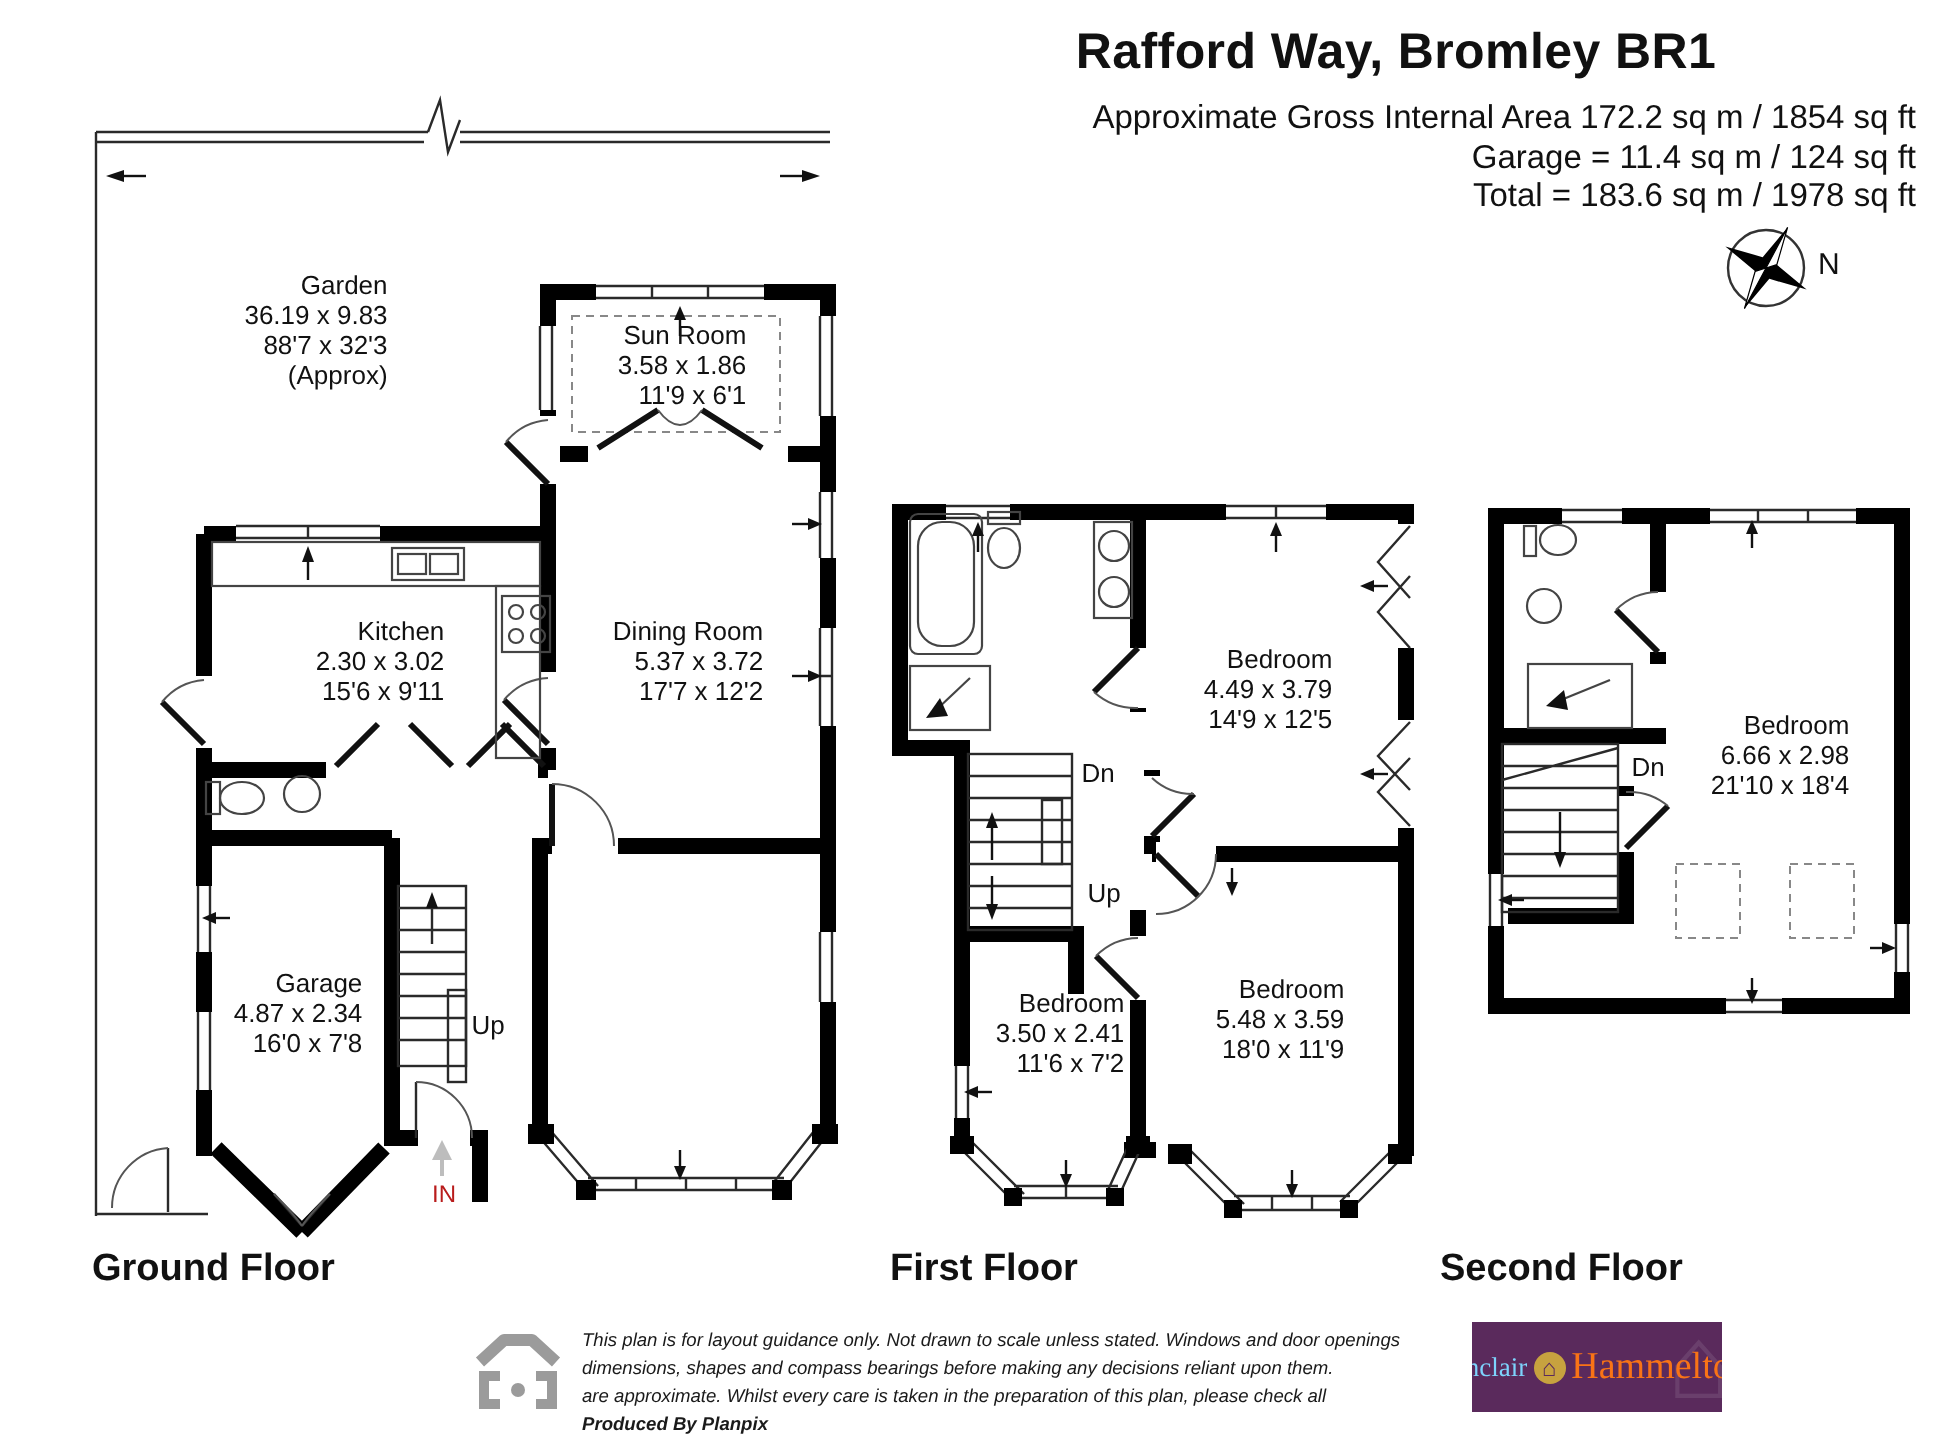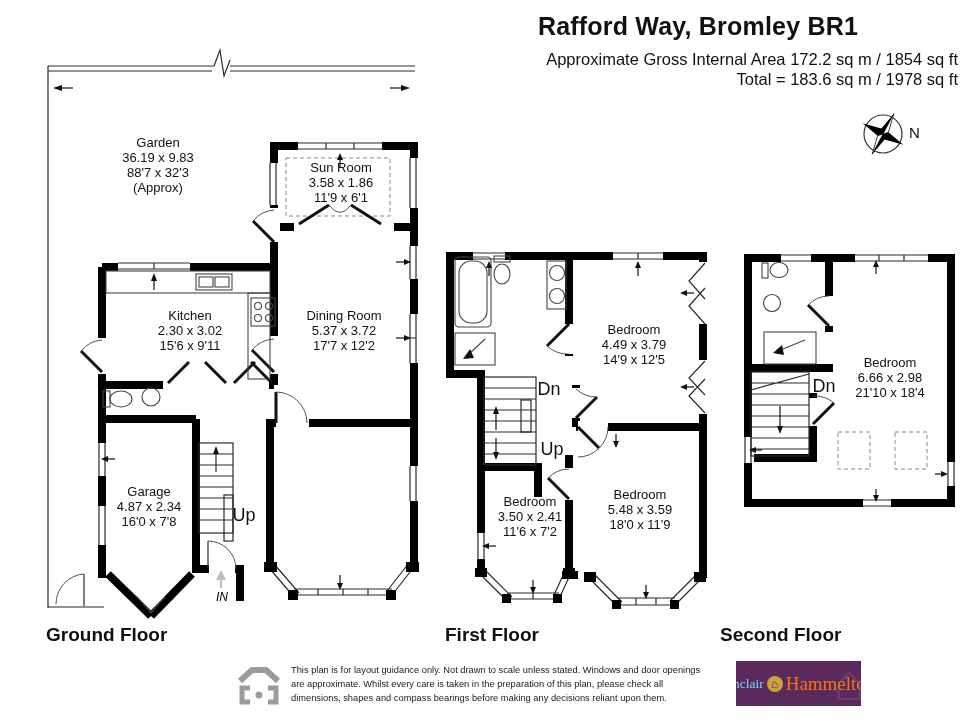--- a/index.html
+++ b/index.html
@@ -5,28 +5,28 @@
   html,body{margin:0;padding:0;background:#fff;}
   .page{position:relative;width:980px;height:724px;background:#fff;overflow:hidden;
         font-family:"Liberation Sans",sans-serif;color:#111;margin-left:18px;}
   .abs{position:absolute;}
   
   .header{position:absolute;left:420px;top:12px;width:520px;text-align:center;}
   .header h1{margin:0 0 9px 0;font-size:25px;font-weight:bold;letter-spacing:.2px;}
   .header p{margin:0;font-size:16.5px;line-height:19.5px;text-align:right;}
   .compass-n{position:absolute;left:891px;top:124px;font-size:15px;}
   
-  .room-label{position:absolute;transform:translateX(-50%);text-align:center;
+  .room-label{position:absolute;transform:translateX(-50%);text-align:right;
               font-size:13px;line-height:15px;white-space:nowrap;}
-  .annot{position:absolute;transform:translateX(-50%);font-size:18px;white-space:nowrap;}
-  .in-label{color:#000000;font-size:12px;font-style:italic;}
+  .annot{position:absolute;transform:translateX(-50%);font-size:13px;white-space:nowrap;}
+  .in-label{color:#b91c1c;font-size:12px;}
   .floor-label{position:absolute;font-size:19px;font-weight:bold;}
   
   .disclaimer{position:absolute;left:273px;top:663px;width:430px;font-size:9.3px;
-              line-height:14px;color:#1a1a1a;}
+              line-height:14px;color:#1a1a1a;font-style:italic;}
   .disclaimer .bold{font-weight:bold;}
   .agent-logo{position:absolute;left:718px;top:661px;width:125px;height:45px;background:#5a2a5c;
               display:flex;align-items:center;justify-content:center;gap:3px;overflow:hidden;
               font-family:"Liberation Serif",serif;}
   .logo-part1{color:#7dd3fc;font-size:13.5px;position:relative;z-index:1;}
   .logo-part2{color:#f97316;font-size:19px;position:relative;z-index:1;}
   .logo-house{width:16px;height:16px;border-radius:50%;background:#c7a23f;color:#5a2a5c;
               display:flex;align-items:center;justify-content:center;font-size:12px;line-height:1;
               position:relative;z-index:1;flex:0 0 auto;}
   .logo-watermark{position:absolute;right:-4px;top:-8px;font-size:52px;color:rgba(255,255,255,.10);z-index:0;}
@@ -45,20 +45,21 @@
   .grf{fill:#bdbdbd;stroke:none;}
 </style>
 </head>
 <body>
 
 <div class="page">
 
   <div class="header">
     <h1>Rafford Way, Bromley BR1</h1>
     <p>Approximate Gross Internal Area 172.2 sq m / 1854 sq ft</p>
+    <p>Garage = 11.4 sq m / 124 sq ft</p>
     <p>Total = 183.6 sq m / 1978 sq ft</p>
   </div>
 
   <svg class="abs" style="left:838px;top:108px;" width="58" height="52">
     <circle cx="27" cy="26" r="19" stroke="#333" stroke-width="1.2" fill="none"></circle>
     <g transform="rotate(28 27 26)">
       <path d="M27,3 L31,22 L50,26 L31,30 L27,49 L23,30 L4,26 L23,22 Z" fill="#000"></path>
       <path d="M27,3 L31,22 L27,26 Z M27,49 L23,30 L27,26 Z" fill="#fff" stroke="#000" stroke-width="0.6"></path>
     </g>
   </svg>
@@ -381,22 +382,23 @@
   <div class="floor-label" style="left:702px;top:624px;">Second Floor</div>
 
   <svg class="abs" style="left:218px;top:661px;" width="46" height="48">
     <path d="M4,20 L16,9 H30 L42,20" stroke="#9b9b9b" stroke-width="6" fill="none" stroke-linejoin="round"></path>
     <path d="M14,27 H6 V41 H14" stroke="#9b9b9b" stroke-width="5" fill="none"></path>
     <path d="M32,27 H40 V41 H32" stroke="#9b9b9b" stroke-width="5" fill="none"></path>
     <circle cx="23" cy="34" r="3.5" fill="#9b9b9b"></circle>
   </svg>
   <div class="disclaimer">
     <div>This plan is for layout guidance only. Not drawn to scale unless stated. Windows and door openings</div>
+    <div>dimensions, shapes and compass bearings before making any decisions reliant upon them.</div>
     <div>are approximate. Whilst every care is taken in the preparation of this plan, please check all</div>
-    <div>dimensions, shapes and compass bearings before making any decisions reliant upon them.</div>
+    <div class="bold">Produced By Planpix</div>
   </div>
   <div class="agent-logo">
     <span class="logo-watermark">⌂</span>
     <span class="logo-part1">Sinclair</span>
     <span class="logo-house">⌂</span>
     <span class="logo-part2">Hammelton</span>
   </div>
 
 </div>
 

